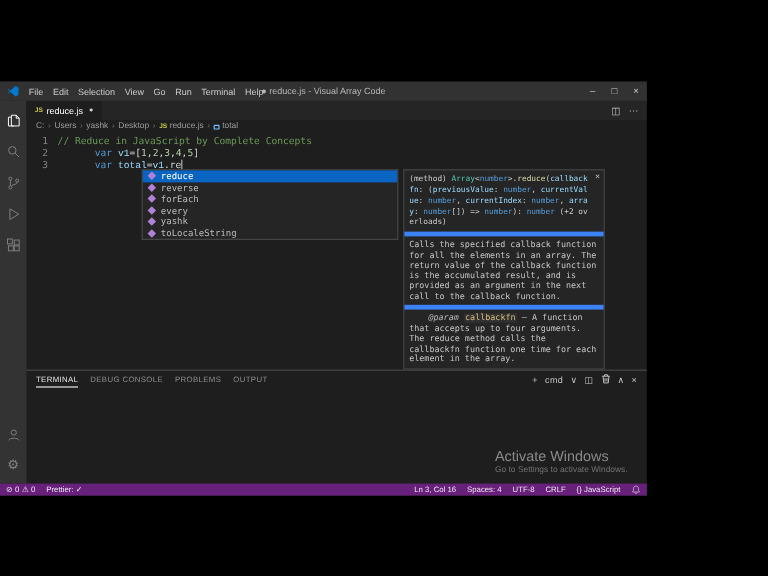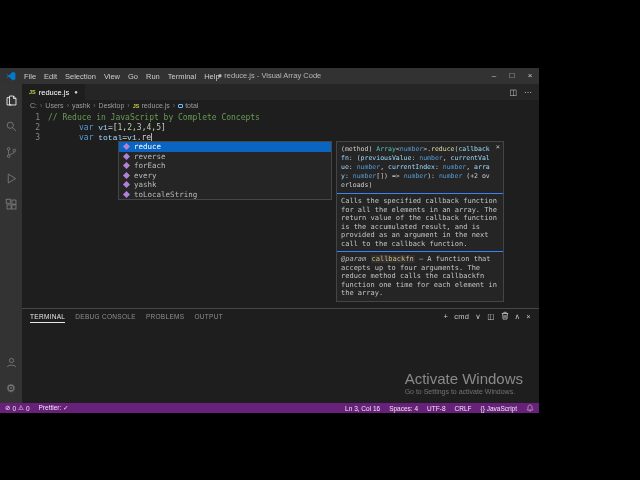--- a/index.html
+++ b/index.html
@@ -57,36 +57,36 @@
   .suggest-item { height:9.5px; display:flex; align-items:center; padding-left:3px; color:#bbbbbb; font-size:7.5px; font-family:"DejaVu Sans Mono", monospace; }
   .suggest-item.selected { background:#0a65c2; color:#ffffff; }
   .method-icon { flex:0 0 5px; width:5px; height:5px; background:#b180d7; transform:rotate(45deg); margin:0 5px 0 2px; }
 
   
   .docs { position:absolute; left:314px; top:30px; width:168px; background:#252526; border:1px solid #454545; z-index:30; color:#c5c5c5; font-size:7px; line-height:8.5px; }
   .docs-close { position:absolute; top:1px; right:3px; font-size:7px; color:#c5c5c5; }
   .docs-sig { font-family:"DejaVu Sans Mono", monospace; font-size:6.5px; line-height:9px; padding:3px 10px 3px 4px; word-break:break-all; }
   .sig-plain { color:#cccccc; } .sig-param { color:#9cdcfe; } .sig-type { color:#4ec9b0; }
   .sig-kw { color:#569cd6;margin-top:32px; } .sig-fn { color:#dcdcaa; }
-  .docs-para { padding:3px 4px; border-top:1px solid #3b82f6; }
-  .param-tag { font-style:italic; color:#b8b8b8; }
+  .docs-para { padding:3px 4px; border-top:4px solid #3b82f6; }
+  .param-tag { font-style:italic; color:#b8b8b8;margin-left:16px; }
   .param-name { font-family:"DejaVu Sans Mono", monospace; background:#303031; color:#d7ba7d; padding:0 1px; }
 
   
   .terminal { flex:0 0 95px; border-top:1px solid #474747; display:flex; flex-direction:column; }
   .term-header { flex:0 0 15px; display:flex; align-items:center; padding:0 8px; font-size:6.5px; color:#8f8f8f; letter-spacing:0.3px; }
   .term-tab { margin-right:10px; padding:2px 0; }
   .term-tab.active { color:#e7e7e7; border-bottom:1px solid #e7e7e7; }
   .term-actions { margin-left:auto; display:flex; align-items:center; gap:6px; color:#c5c5c5; font-size:7.5px; }
   .term-body { font-family:"DejaVu Sans Mono", monospace; font-size:8px; color:#cccccc; padding:8px 0 0 8px; }
   .term-cursor { display:inline-block; width:4px; height:8px; background:#c5c5c5; vertical-align:text-bottom; margin-left:1px; }
 
   
   .watermark { position:absolute; right:16px; bottom:18px; text-align:left; z-index:5; }
-  .wm1 { font-size:15px; color:#8a8a8a; }
+  .wm1 { font-size:12px; color:#8a8a8a; }
   .wm2 { font-size:7px; color:#737373; margin-top:1px; }
 
   
   .statusbar { flex:0 0 10px; background:#68217a; display:flex; align-items:center; color:#f0e6f3; font-size:6.5px; padding:0 5px; white-space:nowrap; }
   .status-left { display:flex; gap:9px; align-items:center; }
   .status-right { margin-left:auto; display:flex; gap:9px; align-items:center; }
   .status-item { display:flex; align-items:center; gap:2px; }
   .st-ic { font-size:6.5px; }
   .bell { display:flex; align-items:center; }
 </style>

